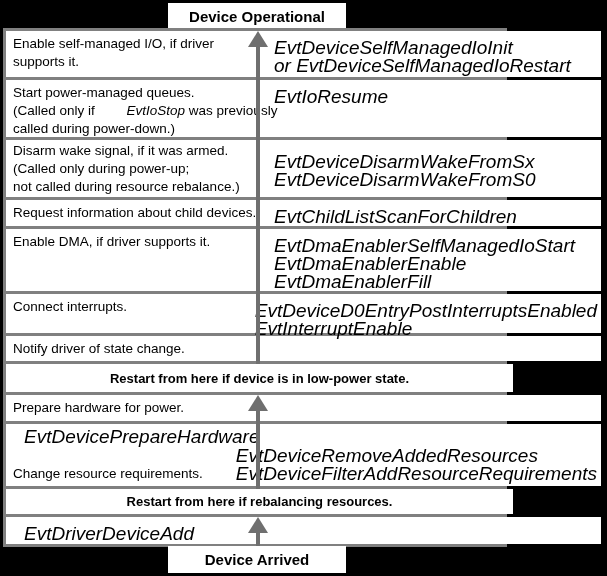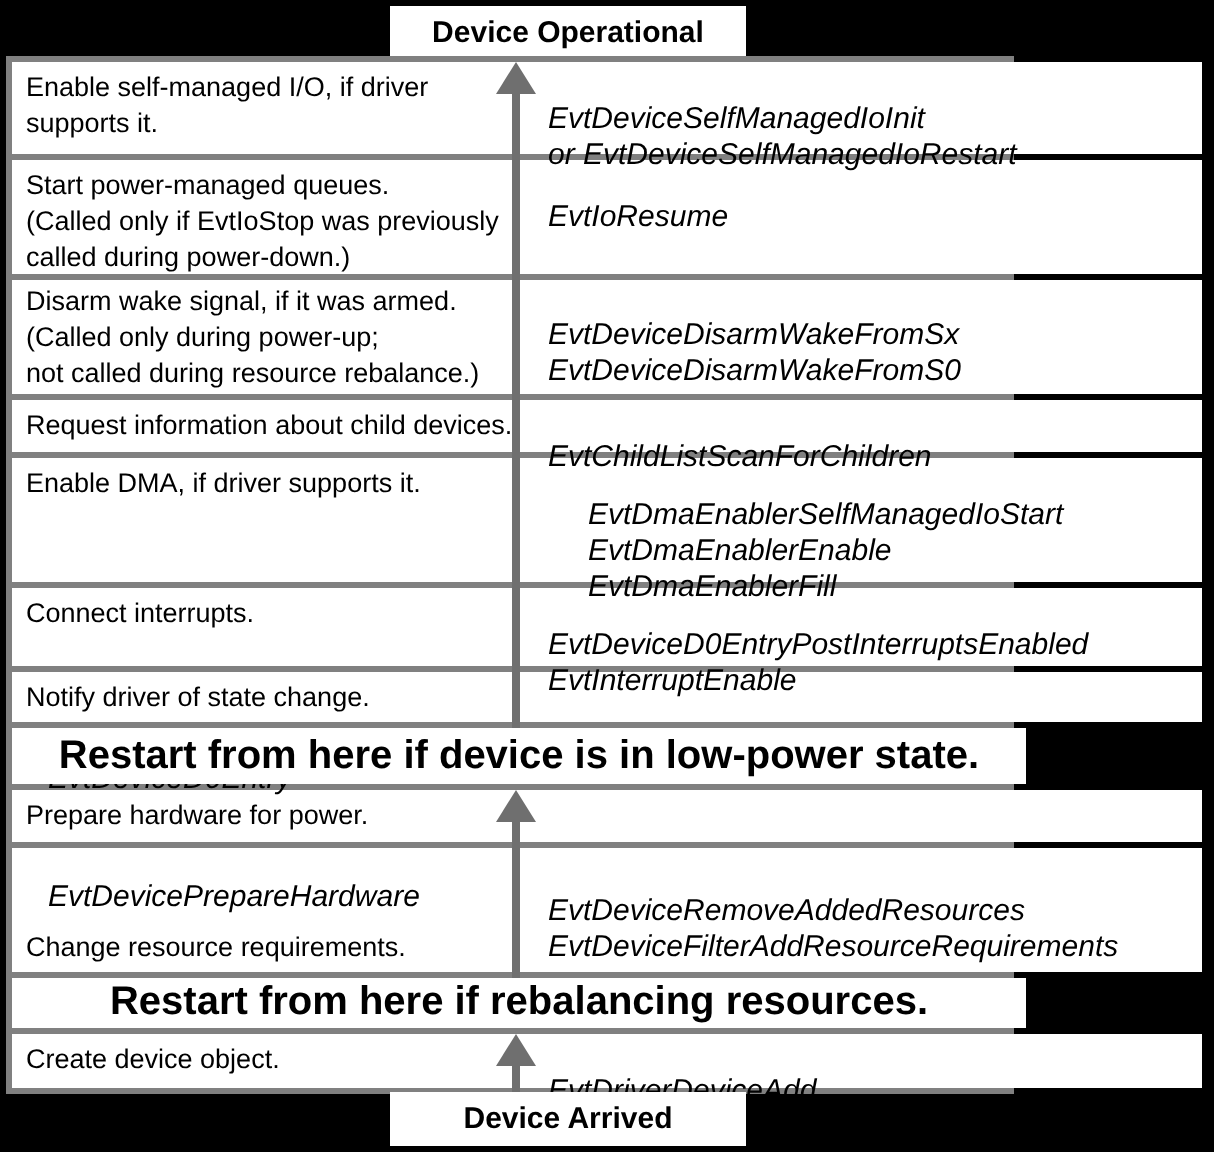--- a/index.html
+++ b/index.html
@@ -9,21 +9,21 @@
     background:#000000;
     font-family:"Liberation Sans", sans-serif;
     color:#000000;
     overflow:hidden;
   }
   
   .cap-box{
     position:absolute;left:168px;width:178px;height:27px;
     background:#ffffff;
     display:flex;align-items:center;justify-content:center;
-    font-weight:bold;font-size:15px;margin-left:27px;
+    font-weight:bold;font-size:15px;
   }
   .cap-top{top:3px;}
   .cap-bottom{top:546px;}
 
   
   .table{
     position:absolute;left:3px;top:28px;width:504px;
     background:#808080;
     padding:3px 0 3px 3px;
     box-sizing:border-box;
@@ -38,43 +38,43 @@
   .row:last-child{margin-bottom:0;}
   .cell-left{
     width:250px;
     box-sizing:border-box;
     padding:4px 6px 3px 7px;
     font-size:13.5px;line-height:18px;
   }
   .cell-right{
     flex:1;
     box-sizing:border-box;
-    padding:20px 4px 3px 18px;
-    font-size:15px;line-height:18px;
+    padding:8px 4px 3px 18px;
+    font-size:19px;line-height:18px;
     font-style:italic;
   }
-  .ital{}
+  .ital{font-style:italic;margin-left:28px;}
   
   .r1{height:46px;} .r2{height:57px;} .r3{height:57px;align-items:center;} .r4{height:26px;}
-  .r5{height:62px;gap:20px;} .r6{height:39px;} .r7{height:25px;flex-direction:column;}
+  .r5{height:62px;} .r6{height:39px;} .r7{height:25px;flex-direction:column;}
   .r8{height:26px;flex-direction:column;} .r9{height:62px;align-items:flex-end;} .r10{height:27px;}
 
   
   .banner{
     width:595px;height:28px;
     background:#000000;
     margin-bottom:3px;
     position:relative;
   }
   .banner.b2{height:25px;}
   .banner-white{
     position:absolute;left:0;top:0;height:100%;width:507px;
     background:#ffffff;
     display:flex;align-items:center;justify-content:center;
-    font-weight:bold;font-size:20px;
+    font-weight:bold;font-size:13px;
   }
 
   
   .shaft{
     position:absolute;left:256px;width:4px;
     background:#6f6f6f;
   }
   .head{
     position:absolute;left:248px;width:0;height:0;
     border-left:10px solid transparent;
@@ -199,23 +199,20 @@
       </div>
     </div>
 
     <div class="banner b2">
       <div class="banner-white">
         <span>Restart from here if rebalancing resources.</span>
       </div>
     </div>
 
     <div class="row r10">
-      <div class="cell-left">
-        <div class="line">Create device object.</div>
-      </div>
       <div class="cell-right">
         <div class="line">EvtDriverDeviceAdd</div>
       </div>
     </div>
 
   </div>
 
   <div class="shaft shaft-a"></div>
   <div class="head head-a"></div>
   <div class="shaft shaft-b"></div>

